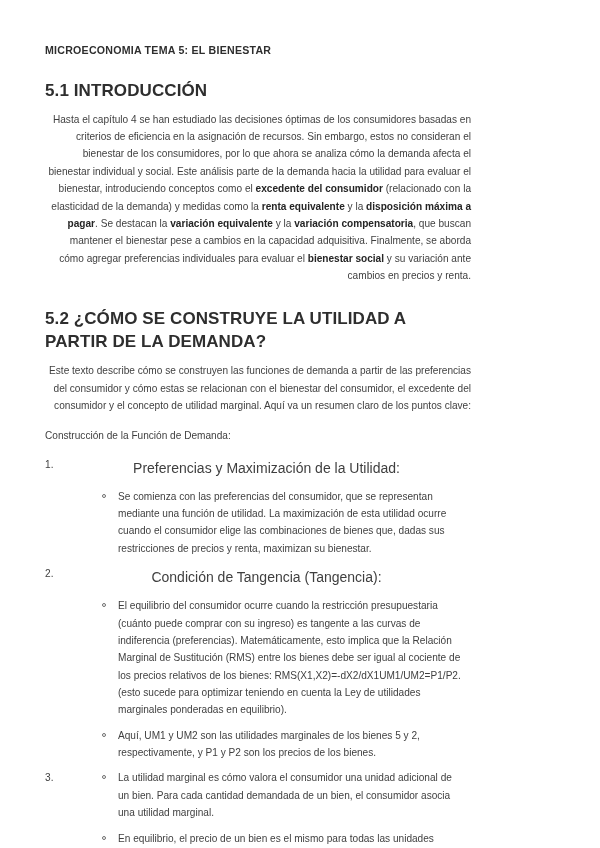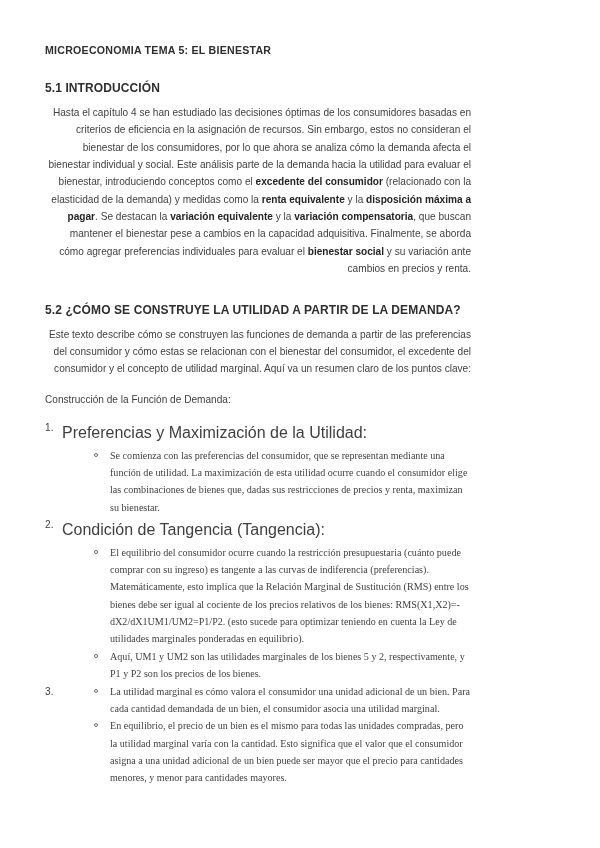--- a/index.html
+++ b/index.html
@@ -26,21 +26,21 @@
   }
   .doc-title {
     font-size: 10.6px;
     font-weight: bold;
     letter-spacing: 0.25px;
     color: #2e2e2e;
     margin: 0 0 22px 0;
     line-height: 1.3;
   }
   .section-heading {
-    font-size: 12px;
+    font-size: 17px;
     font-weight: bold;
     letter-spacing: 0.1px;
     color: #2e2e2e;
     margin: 0 0 8px 0;
     line-height: 1.35;
   }
   .section-heading.spaced-above {
     margin-top: 24px;
   }
   p.body-text {
@@ -78,38 +78,38 @@
     left: 0;
     top: 0;
     font-size: 10.1px;
     line-height: 1.72;
     color: #3f3f3f;
   }
   ol.numbered > li > .num-marker::before {
     content: counter(litem) ".";
   }
   .item-title {
-    font-size: 16px;
+    font-size: 14px;
     line-height: 1.72;
     color: #3f3f3f;
     margin: 0;
+    text-align: center;
   }
   ul.sub-bullets {
     margin: 0 0 0 0;
     padding: 0 0 0 31px;
     list-style: none;
   }
   ul.sub-bullets > li {
     position: relative;
     padding-left: 17px;
     font-size: 10.1px;
     line-height: 1.72;
     color: #3f3f3f;
-    margin: 0;
-    font-family: Liberation Serif, serif;
+    margin: 8px;
   }
   ul.sub-bullets > li > .circle-marker {
     position: absolute;
     left: 1px;
     top: 6px;
     width: 4px;
     height: 4px;
     border: 1px solid #6e6e6e;
     border-radius: 50%;
     box-sizing: border-box;

